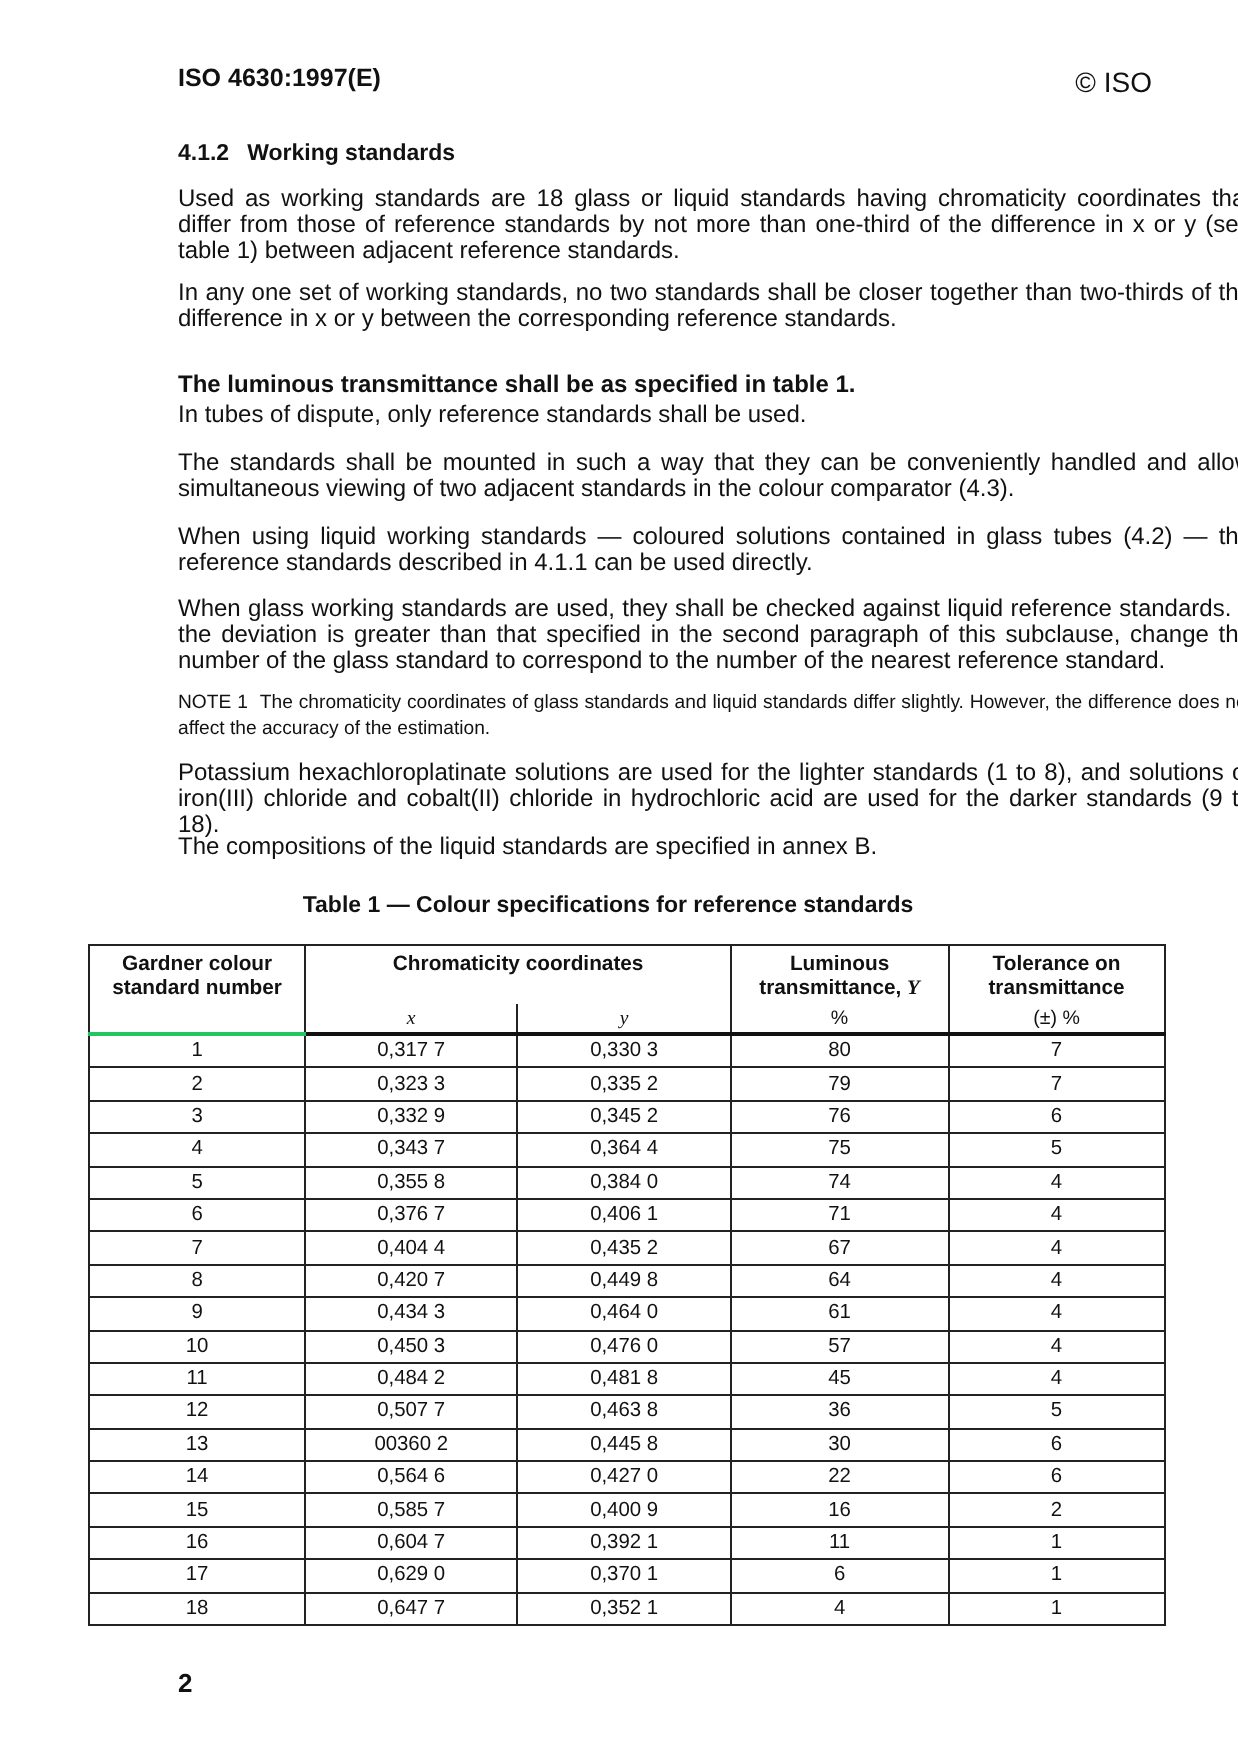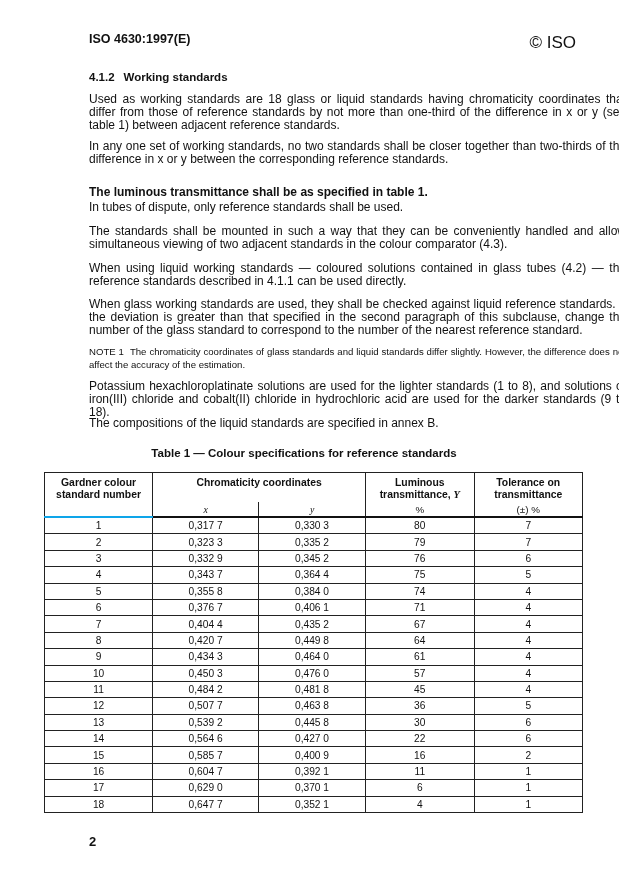--- a/index.html
+++ b/index.html
@@ -1,33 +1,33 @@
 <!DOCTYPE html>
 <html><head>
 <meta charset="utf-8">
 <style>
   html, body { margin:0; padding:0; background:#ffffff; }
   body { width:619px; height:877px; position:relative; overflow:hidden;
          font-family:"Liberation Sans", sans-serif; color:#111; }
   .abs { position:absolute;margin-left:48px; }
   .hdr-left { left:41px; top:32px; font-size:12.5px; font-weight:bold; }
-  .hdr-right { right:43px; top:33px; font-size:17px; }
+  .hdr-right { right:43px; top:33px; font-size:14px; }
   .sec-title { left:41px; top:71px; font-size:11.5px; font-weight:bold; }
   .sec-title .num { margin-right:9px; }
   .para { left:41px; width:537px; font-size:12px; line-height:13.2px; text-align:justify; }
   .note { left:41px; width:537px; font-size:9.6px; line-height:12.5px; text-align:justify; }
   .note .lbl { margin-right:6px; }
   .tbl-cap { left:0; width:512px; text-align:center; top:447px; font-size:11.5px; font-weight:bold; }
   .i { font-family:"Liberation Serif", serif; font-style:italic; }
   table.spec { position:absolute; left:44px; top:472px; width:539px; border-collapse:collapse;
                font-size:10.2px; }
   table.spec td, table.spec th { border:1px solid #222; text-align:center; padding:0; }
   table.spec th { font-weight:bold; font-size:10.4px; line-height:11.5px; vertical-align:top; padding-top:4px; }
   table.spec tr.h1 th { height:25px; border-bottom:none; }
-  table.spec tr.h1 th.rs { border-bottom:2px solid #0ea5e9; }
+  table.spec tr.h1 th.rs { border-bottom:2px solid #22c55e; }
   table.spec tr.h1 th.cc { border-bottom:none; }
   table.spec tr.h2 td { height:13px; font-size:9.8px; border-top:none; border-bottom:2px solid #111; }
   table.spec tr.h2 td.x, table.spec tr.h2 td.y { border-top:1px solid transparent; }
   table.spec tbody td { height:15.4px; line-height:15px; }
   .c1 { width:108px; } .c2 { width:106px; } .c3 { width:107px; } .c4 { width:108px; } .c5 { width:108px; }
   .page-num { left:41px; top:834px; font-size:13px; font-weight:bold; }
 </style>
 </head>
 <body>
 
@@ -150,21 +150,21 @@
       </tr>
     <tr>
         <td>12</td>
         <td>0,507 7</td>
         <td>0,463 8</td>
         <td>36</td>
         <td>5</td>
       </tr>
     <tr>
         <td>13</td>
-        <td>0,539 2</td>
+        <td>00360 2</td>
         <td>0,445 8</td>
         <td>30</td>
         <td>6</td>
       </tr>
     <tr>
         <td>14</td>
         <td>0,564 6</td>
         <td>0,427 0</td>
         <td>22</td>
         <td>6</td>

